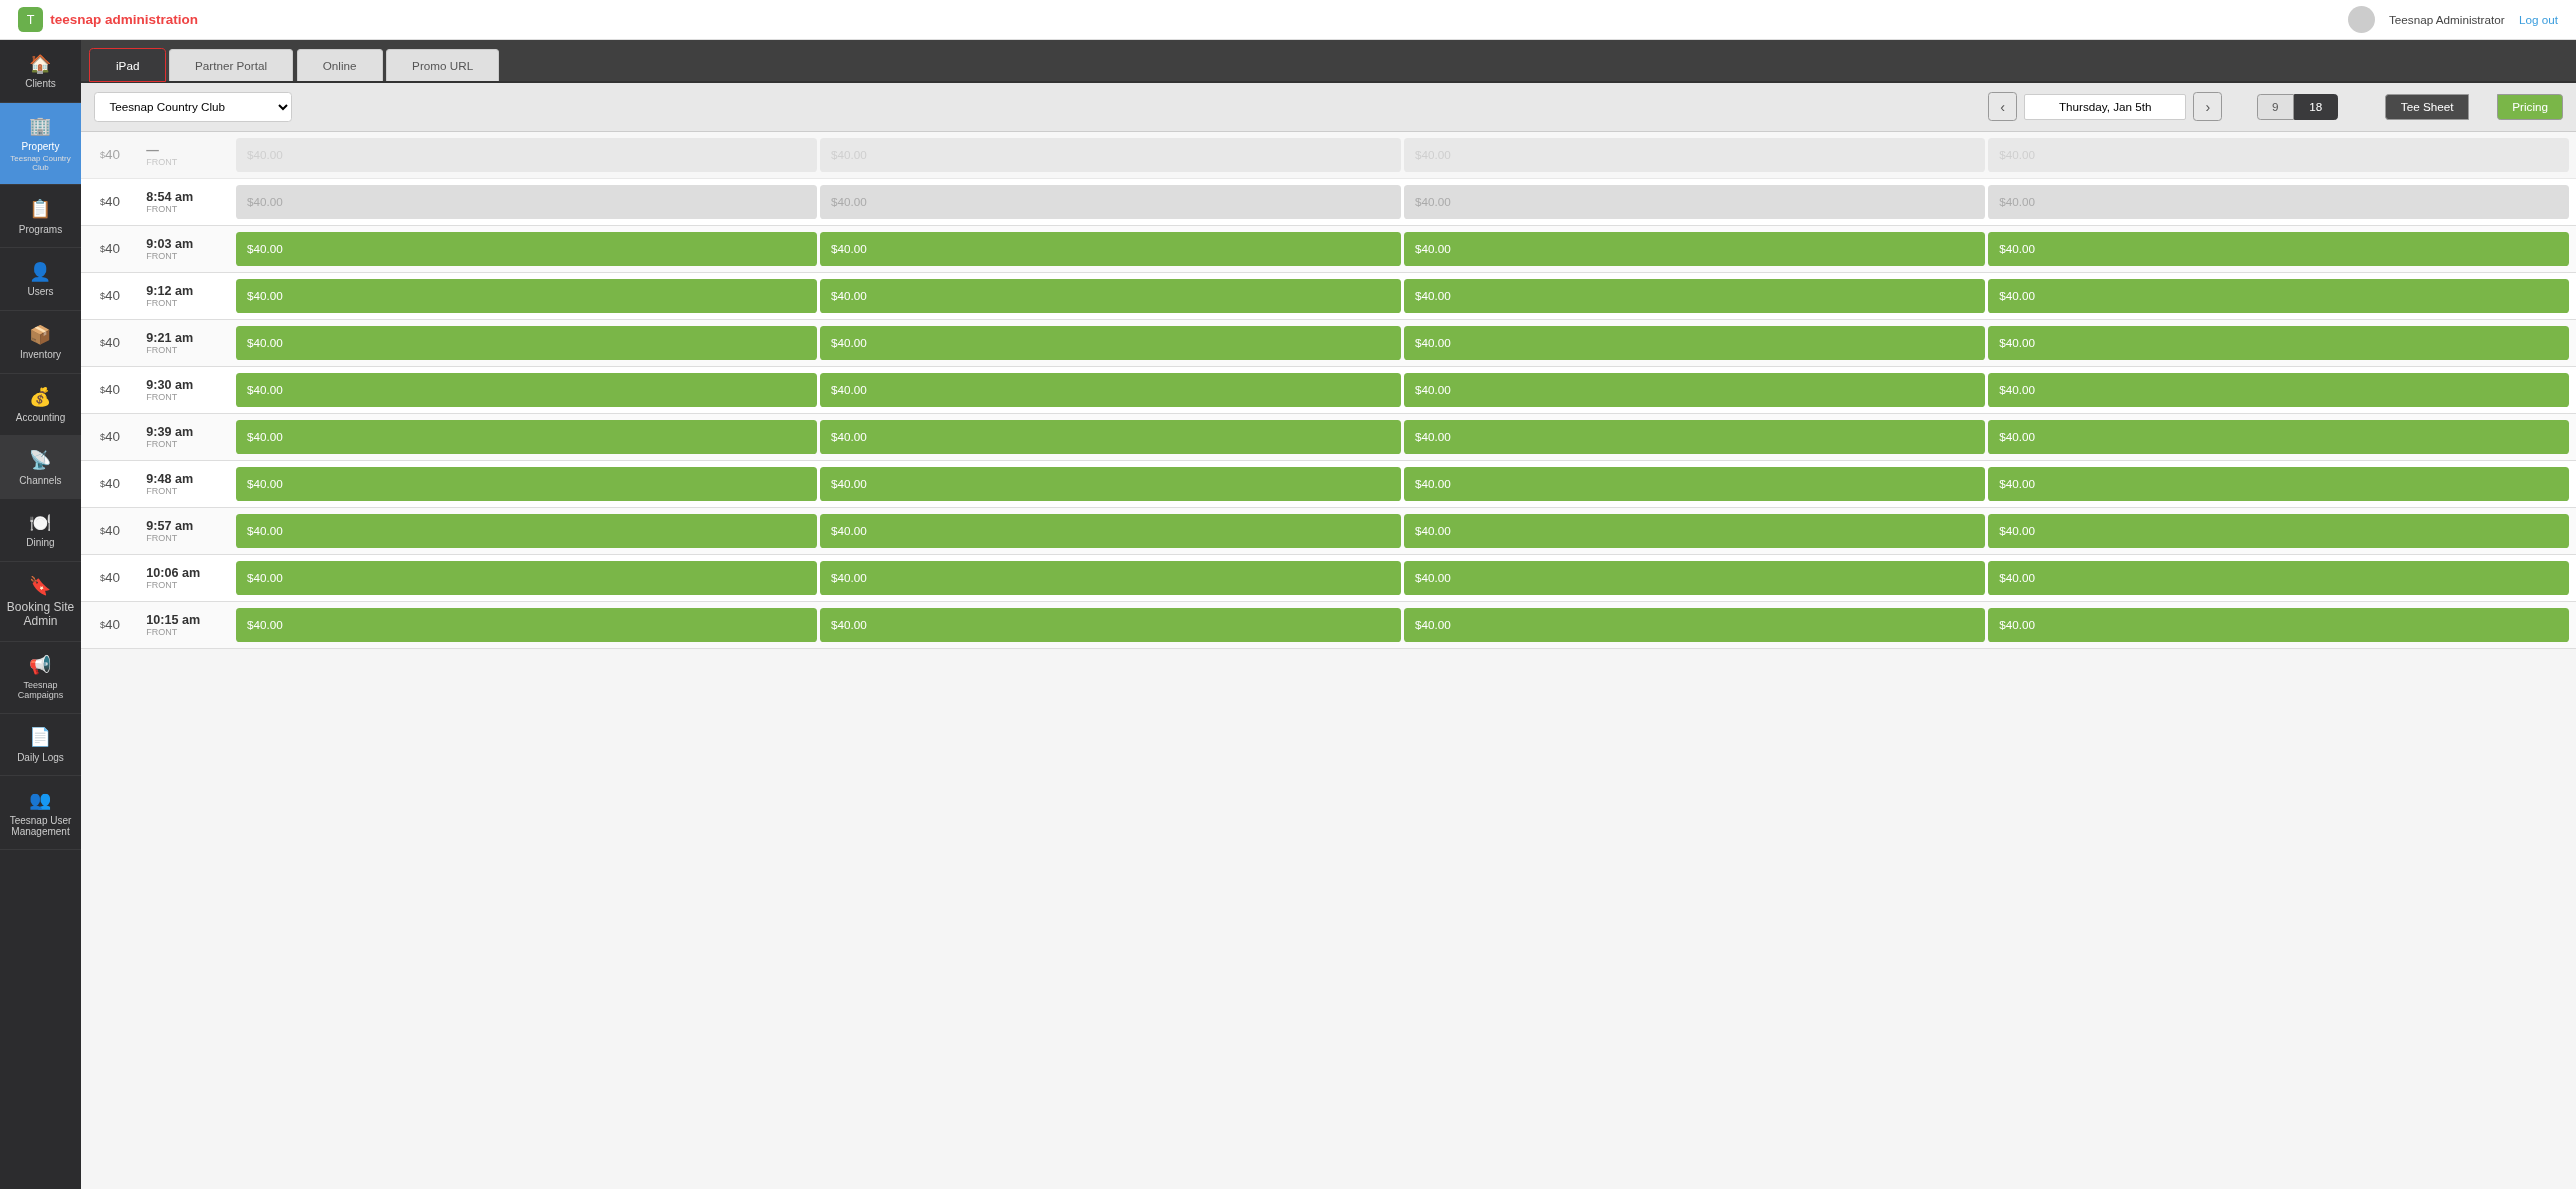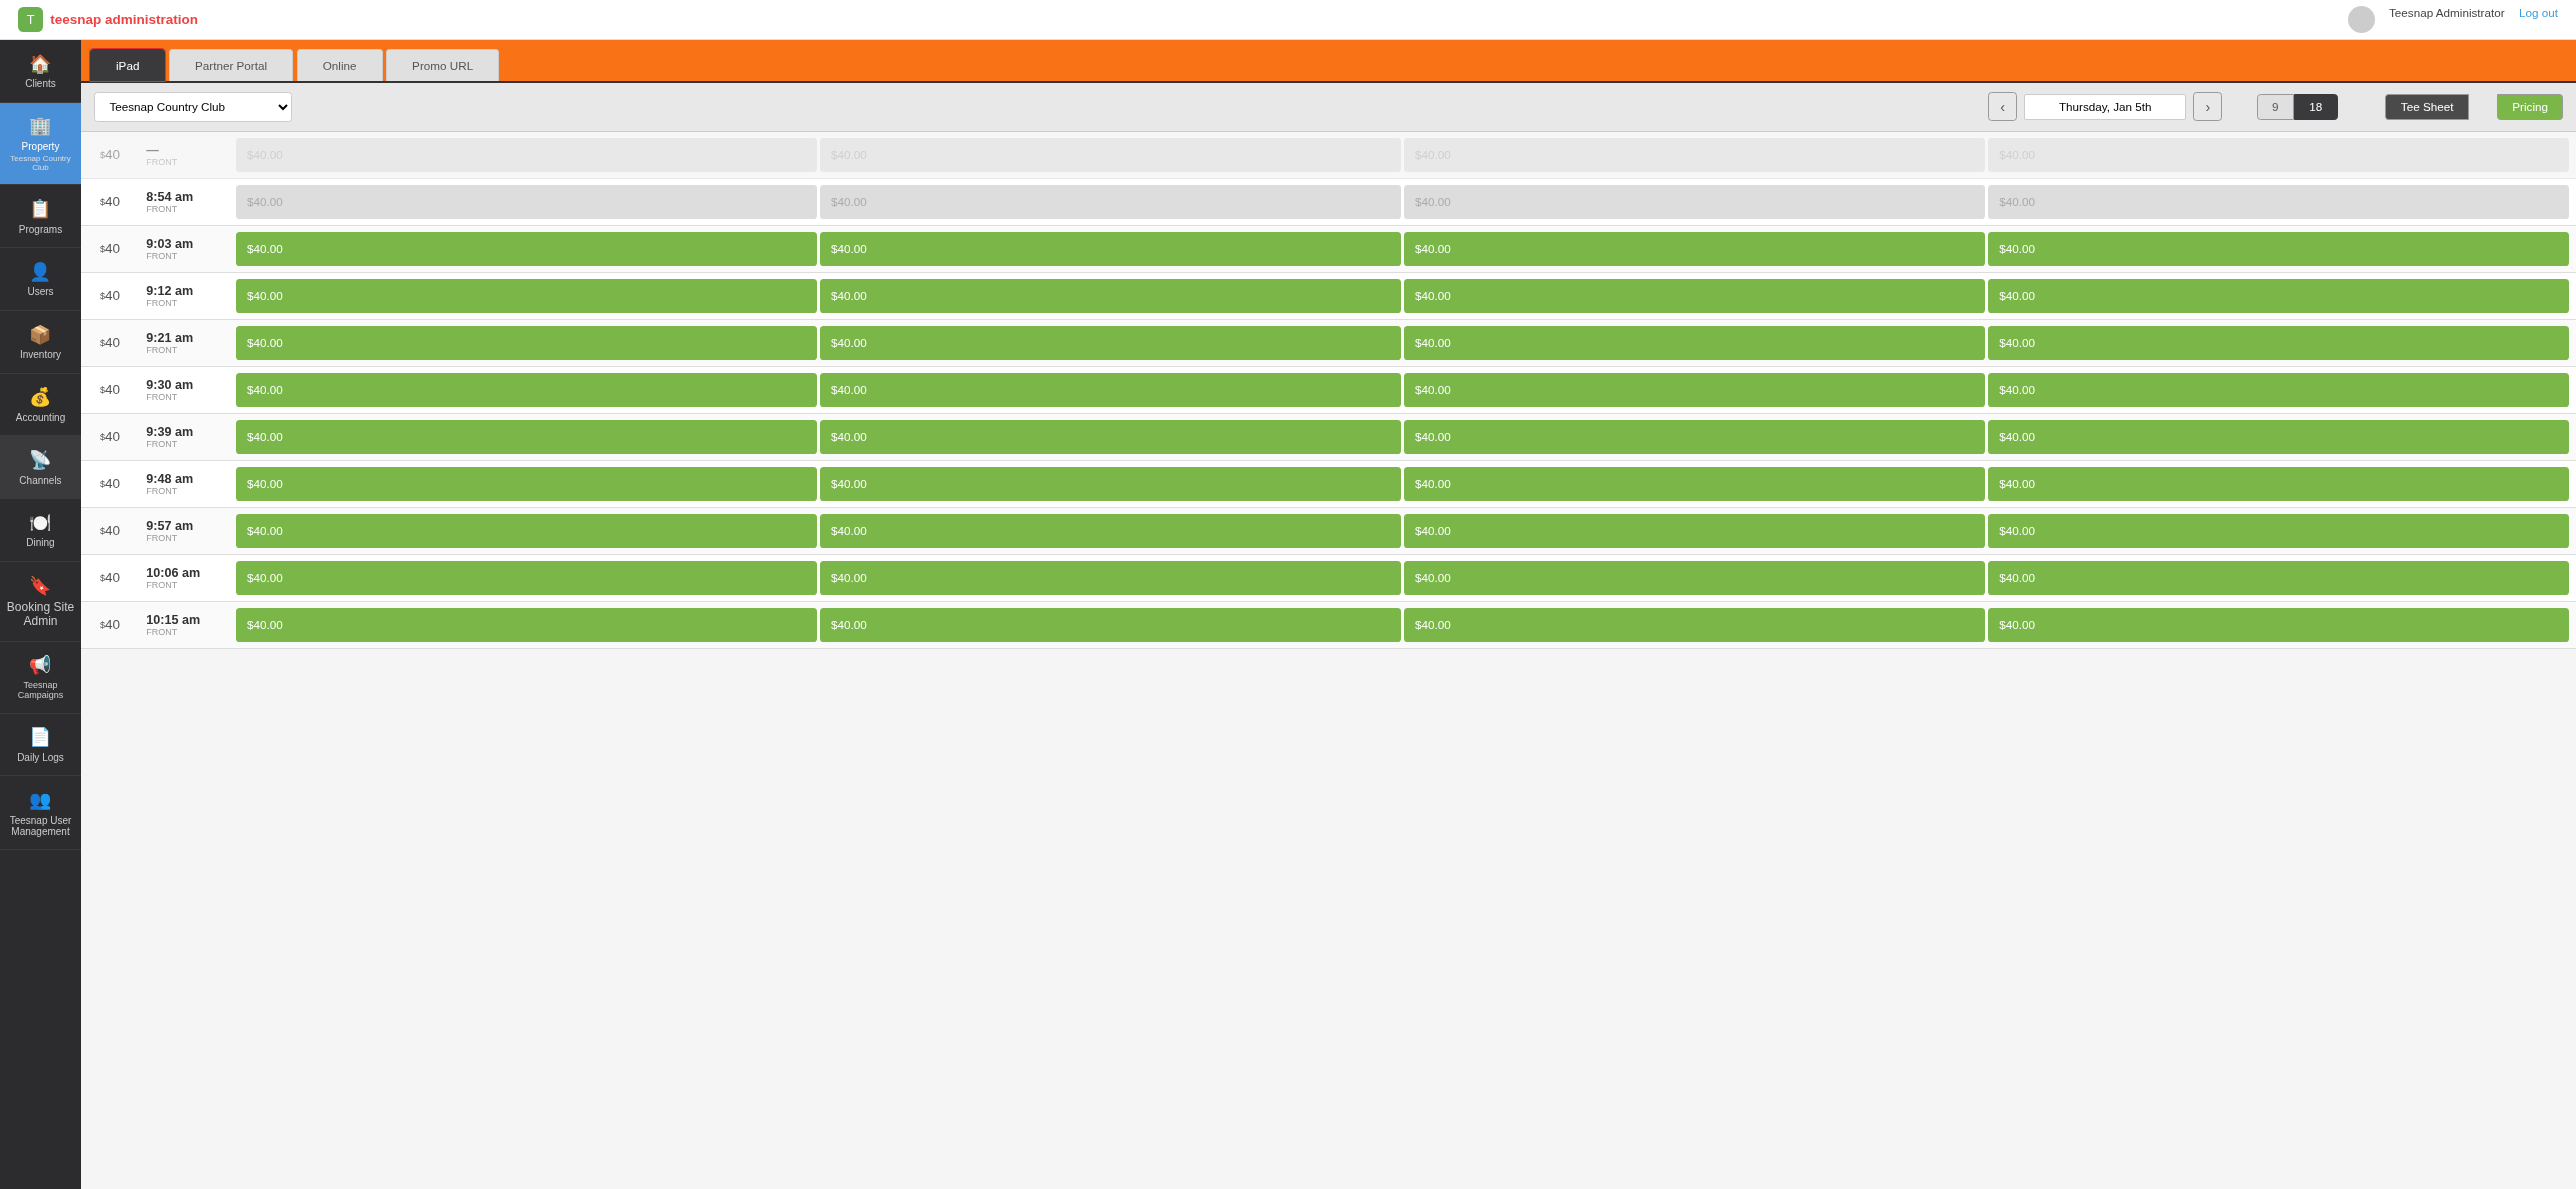--- a/index.html
+++ b/index.html
@@ -12,21 +12,21 @@
       display: flex;
       align-items: center;
       justify-content: space-between;
       padding: 0 18px;
       border-bottom: 0.9px solid #ddd;
       flex-shrink: 0;
     }
     .top-bar-left { display: flex; align-items: center; gap: 7.2px; }
     .logo { display: flex; align-items: center; gap: 5.4px; color: #ef4444; font-size: 13.5px; font-weight: bold; }
     .logo-icon { width: 25px; height: 25px; background: #6ab04c; border-radius: 5.4px; display: flex; align-items: center; justify-content: center; color: white; font-size: 12.6px; }
-    .top-bar-right { display: flex; align-items: flex-start; gap: 14.4px; }
+    .top-bar-right { display: flex; align-items: center; gap: 14.4px; }
     .admin-name { font-size: 11.7px; color: #444; }
     .logout-link { color: #3b9ddd; font-size: 11.7px; text-decoration: none; cursor: pointer; }
     .avatar { width: 27px; height: 27px; background: #ccc; border-radius: 50%; }
 
     
     .main-layout { display: flex; flex: 1; overflow: hidden; }
 
     
     .sidebar {
       width: 81px;
@@ -51,21 +51,21 @@
       border-bottom: 0.9px solid #3a3a3c;
     }
     .sidebar-item.active { background: #4a90d9; color: white; }
     .sidebar-icon { font-size: 18px; margin-bottom: 3.6px; }
 
     
     .content { flex: 1; display: flex; flex-direction: column; overflow: hidden; background: #f5f5f5; }
 
     
     .tab-bar {
-      background: #f97316;
+      background: #404040;
       display: flex;
       border-bottom: 2.7px solid #333;
       padding: 0 9px;
       padding-top: 9px;
       flex-shrink: 0;
     }
     .tab {
       padding: 9px 25px;
       font-size: 11.7px;
       cursor: pointer;

